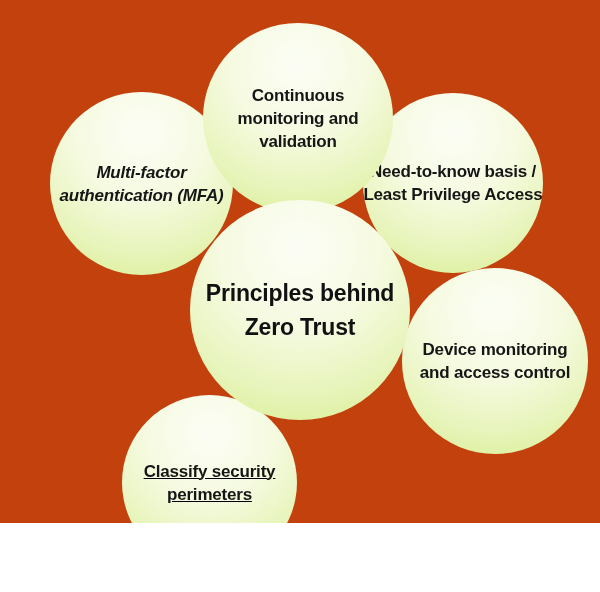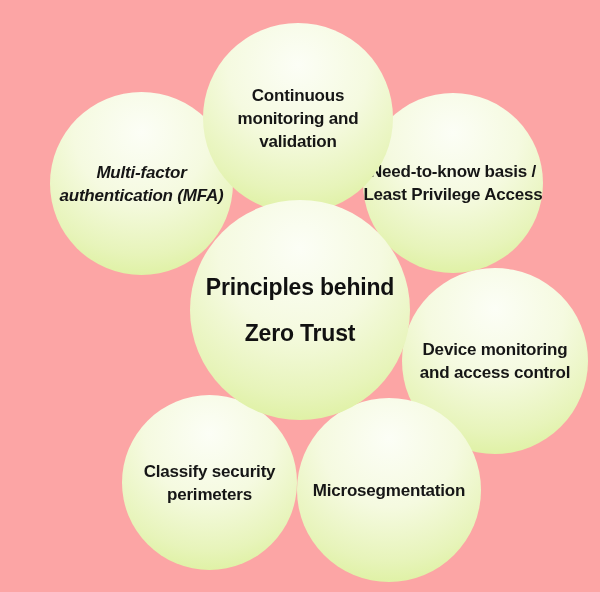--- a/index.html
+++ b/index.html
@@ -1,21 +1,21 @@
 <!DOCTYPE html>
 <html><head>
 <meta charset="utf-8">
 <style>
   html, body { margin: 0; padding: 0; background: #ffffff; }
 
   .canvas {
     position: relative;
     width: 600px;
-    height: 592px;
-    background: #fca5a5;
+    height: 523px;
+    background: #c2410c;
     overflow: hidden;
     font-family: "Liberation Sans", sans-serif;
   }
 
   .bubble {
     position: absolute;
     border-radius: 50%;
     background: radial-gradient(circle at 50% 22%,
                 #fcfef6 0%, #f5fae0 40%, #e7f4ba 72%, #d6ee8c 100%);
     display: flex;
@@ -28,31 +28,31 @@
     text-align: center;
     font-weight: bold;
     font-size: 17px;
     line-height: 23px;
     color: #161616;
     letter-spacing: -0.2px;
   }
 
   .center-label {
     font-size: 23px;
-    line-height: 46px;
+    line-height: 34px;
     color: #111111;
   }
 
   
   .b-top          { left: 203px; top: 23px;  width: 190px; height: 190px; z-index: 3; }
   .b-top-left     { left: 50px;  top: 92px;  width: 183px; height: 183px; z-index: 2; font-style: italic; }
   .b-top-right    { left: 363px; top: 93px;  width: 180px; height: 180px; z-index: 1; }
   .b-left         { left: 13px;  top: 265px; width: 180px; height: 180px; z-index: 1; }
   .b-right        { left: 402px; top: 268px; width: 186px; height: 186px; z-index: 1; }
-  .b-bottom-left  { left: 122px; top: 395px; width: 175px; height: 175px; z-index: 2; }
+  .b-bottom-left  { left: 122px; top: 395px; width: 175px; height: 175px; z-index: 2; text-decoration: underline; }
   .b-bottom-right { left: 297px; top: 398px; width: 184px; height: 184px; z-index: 2; }
   .b-center       { left: 190px; top: 200px; width: 220px; height: 220px; z-index: 4; }
 </style>
 </head>
 <body>
 
 <div class="canvas">
 
   <div class="bubble b-top">
     <span class="bubble-label">Continuous
@@ -63,23 +63,20 @@
   <div class="bubble b-top-right">
     <span class="bubble-label">Need-to-know basis /
 Least Privilege Access</span>
   </div>
 
   <div class="bubble b-right">
     <span class="bubble-label">Device monitoring
 and access control</span>
   </div>
 
-  <div class="bubble b-bottom-right">
-    <span class="bubble-label">Microsegmentation</span>
-  </div>
 
   <div class="bubble b-bottom-left">
     <span class="bubble-label">Classify security
 perimeters</span>
   </div>
 
 
   <div class="bubble b-top-left">
     <span class="bubble-label">Multi-factor
 authentication (MFA)</span>

